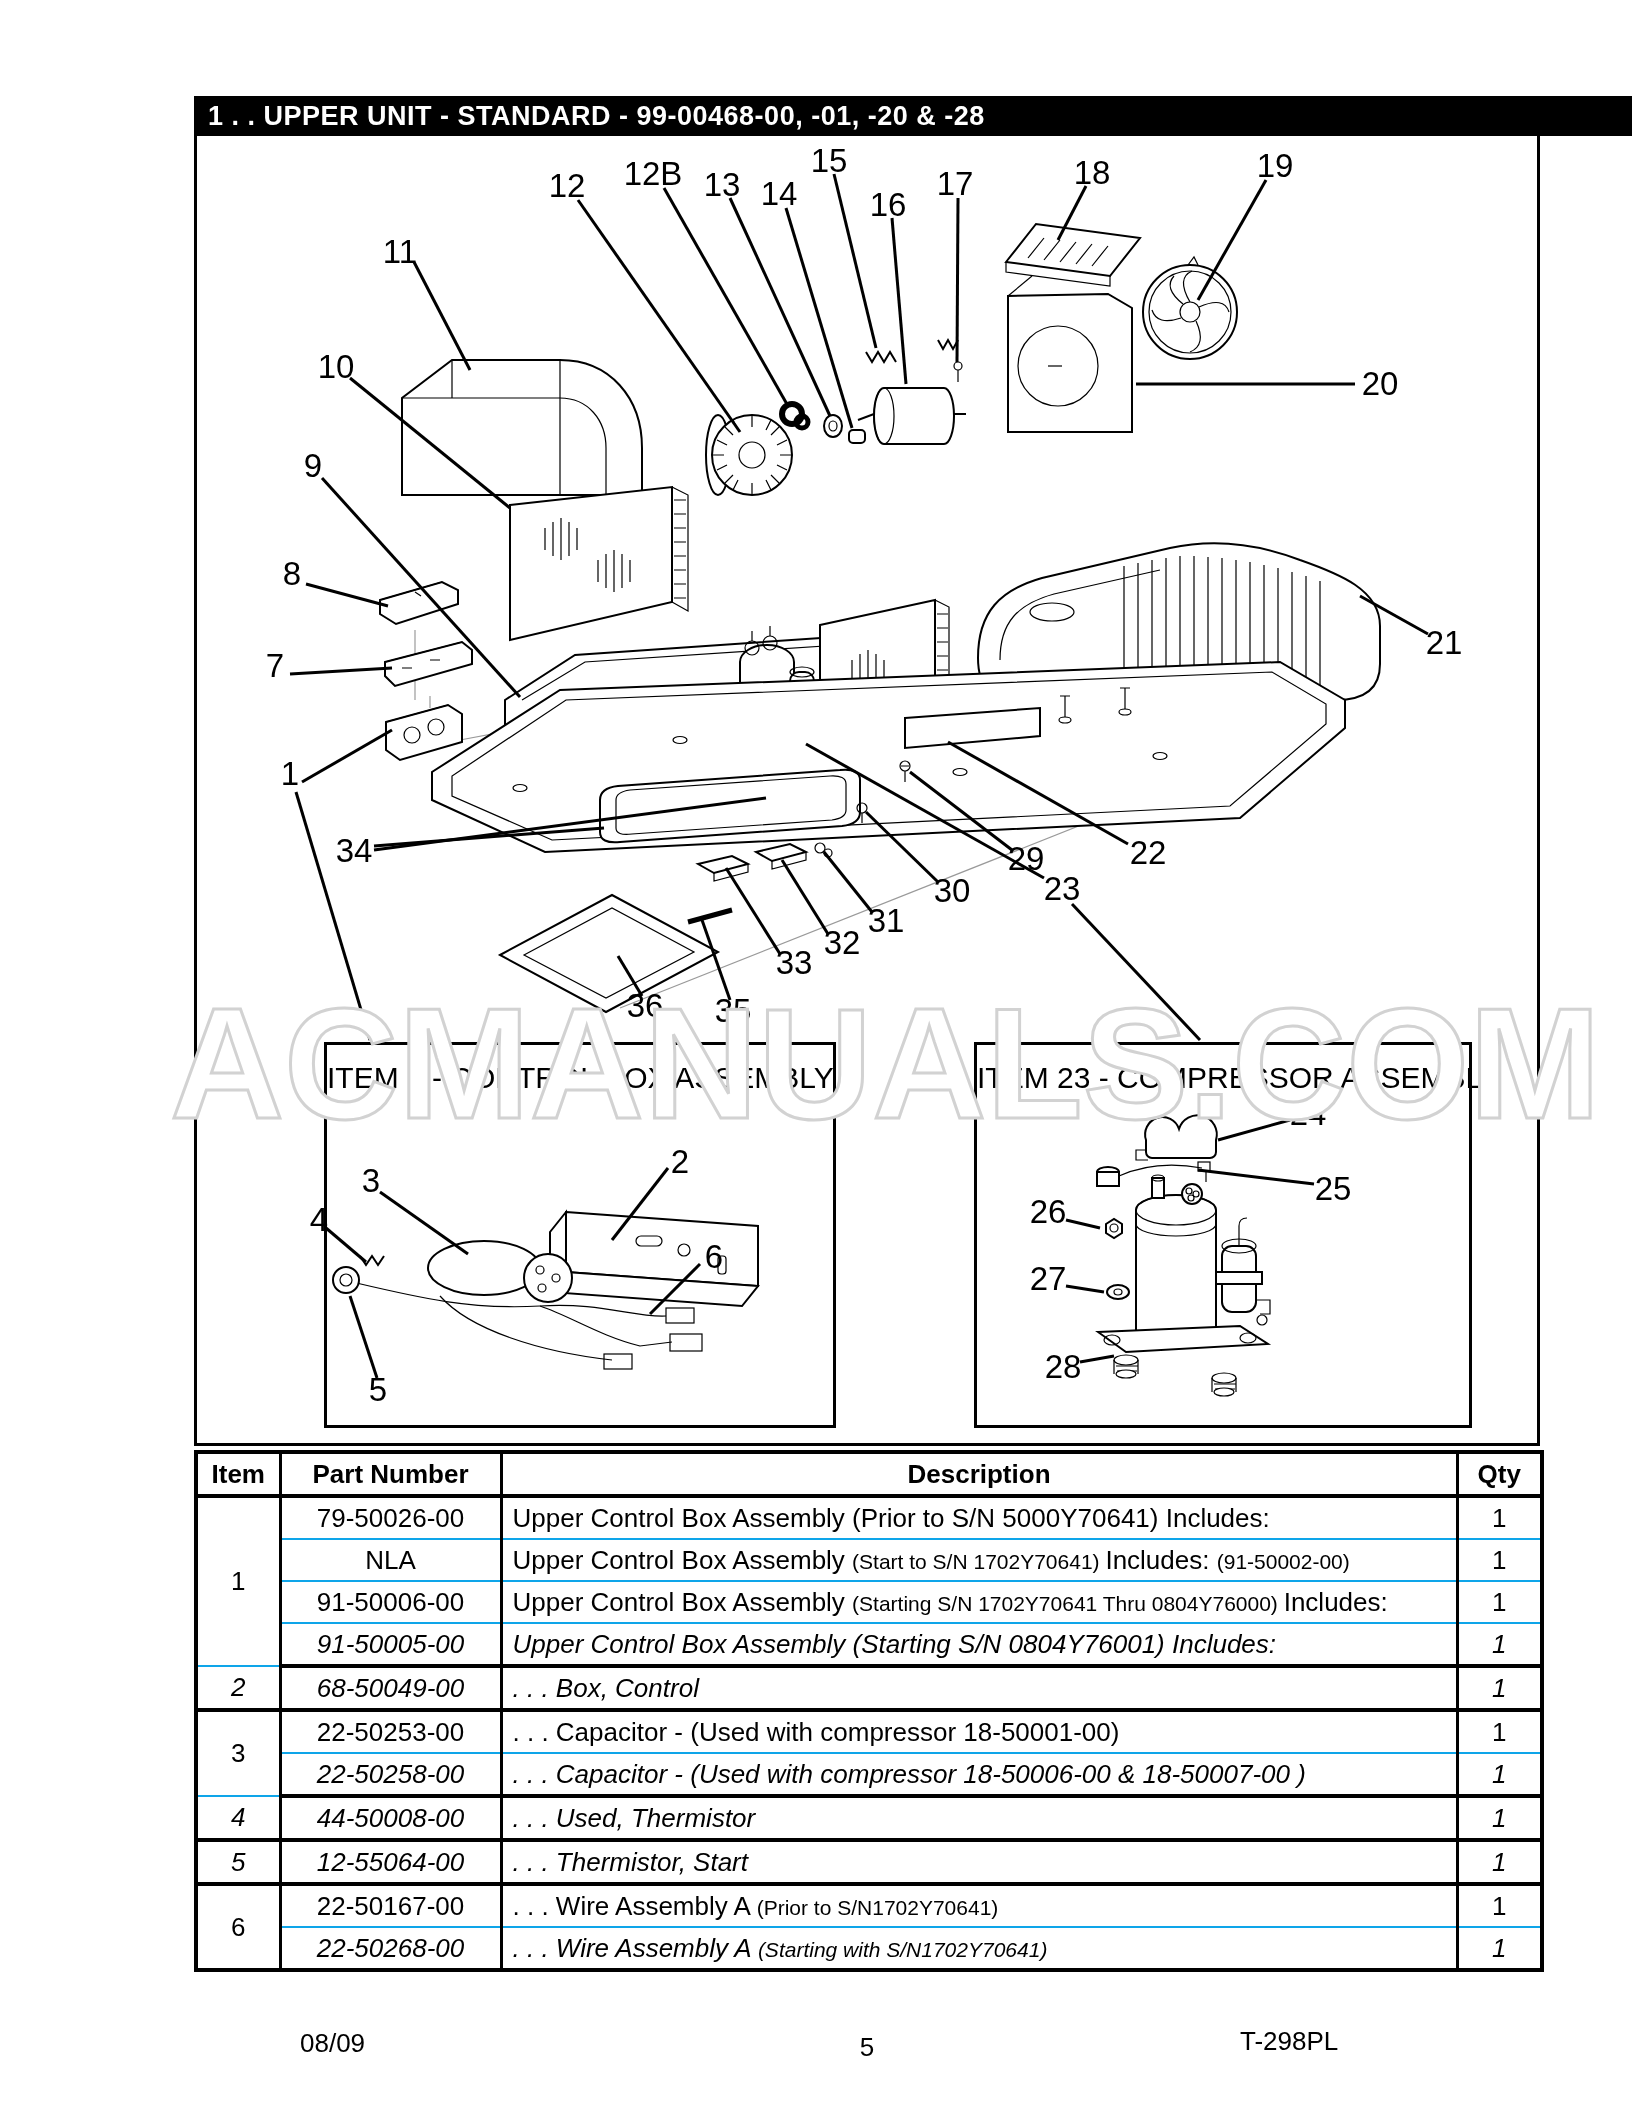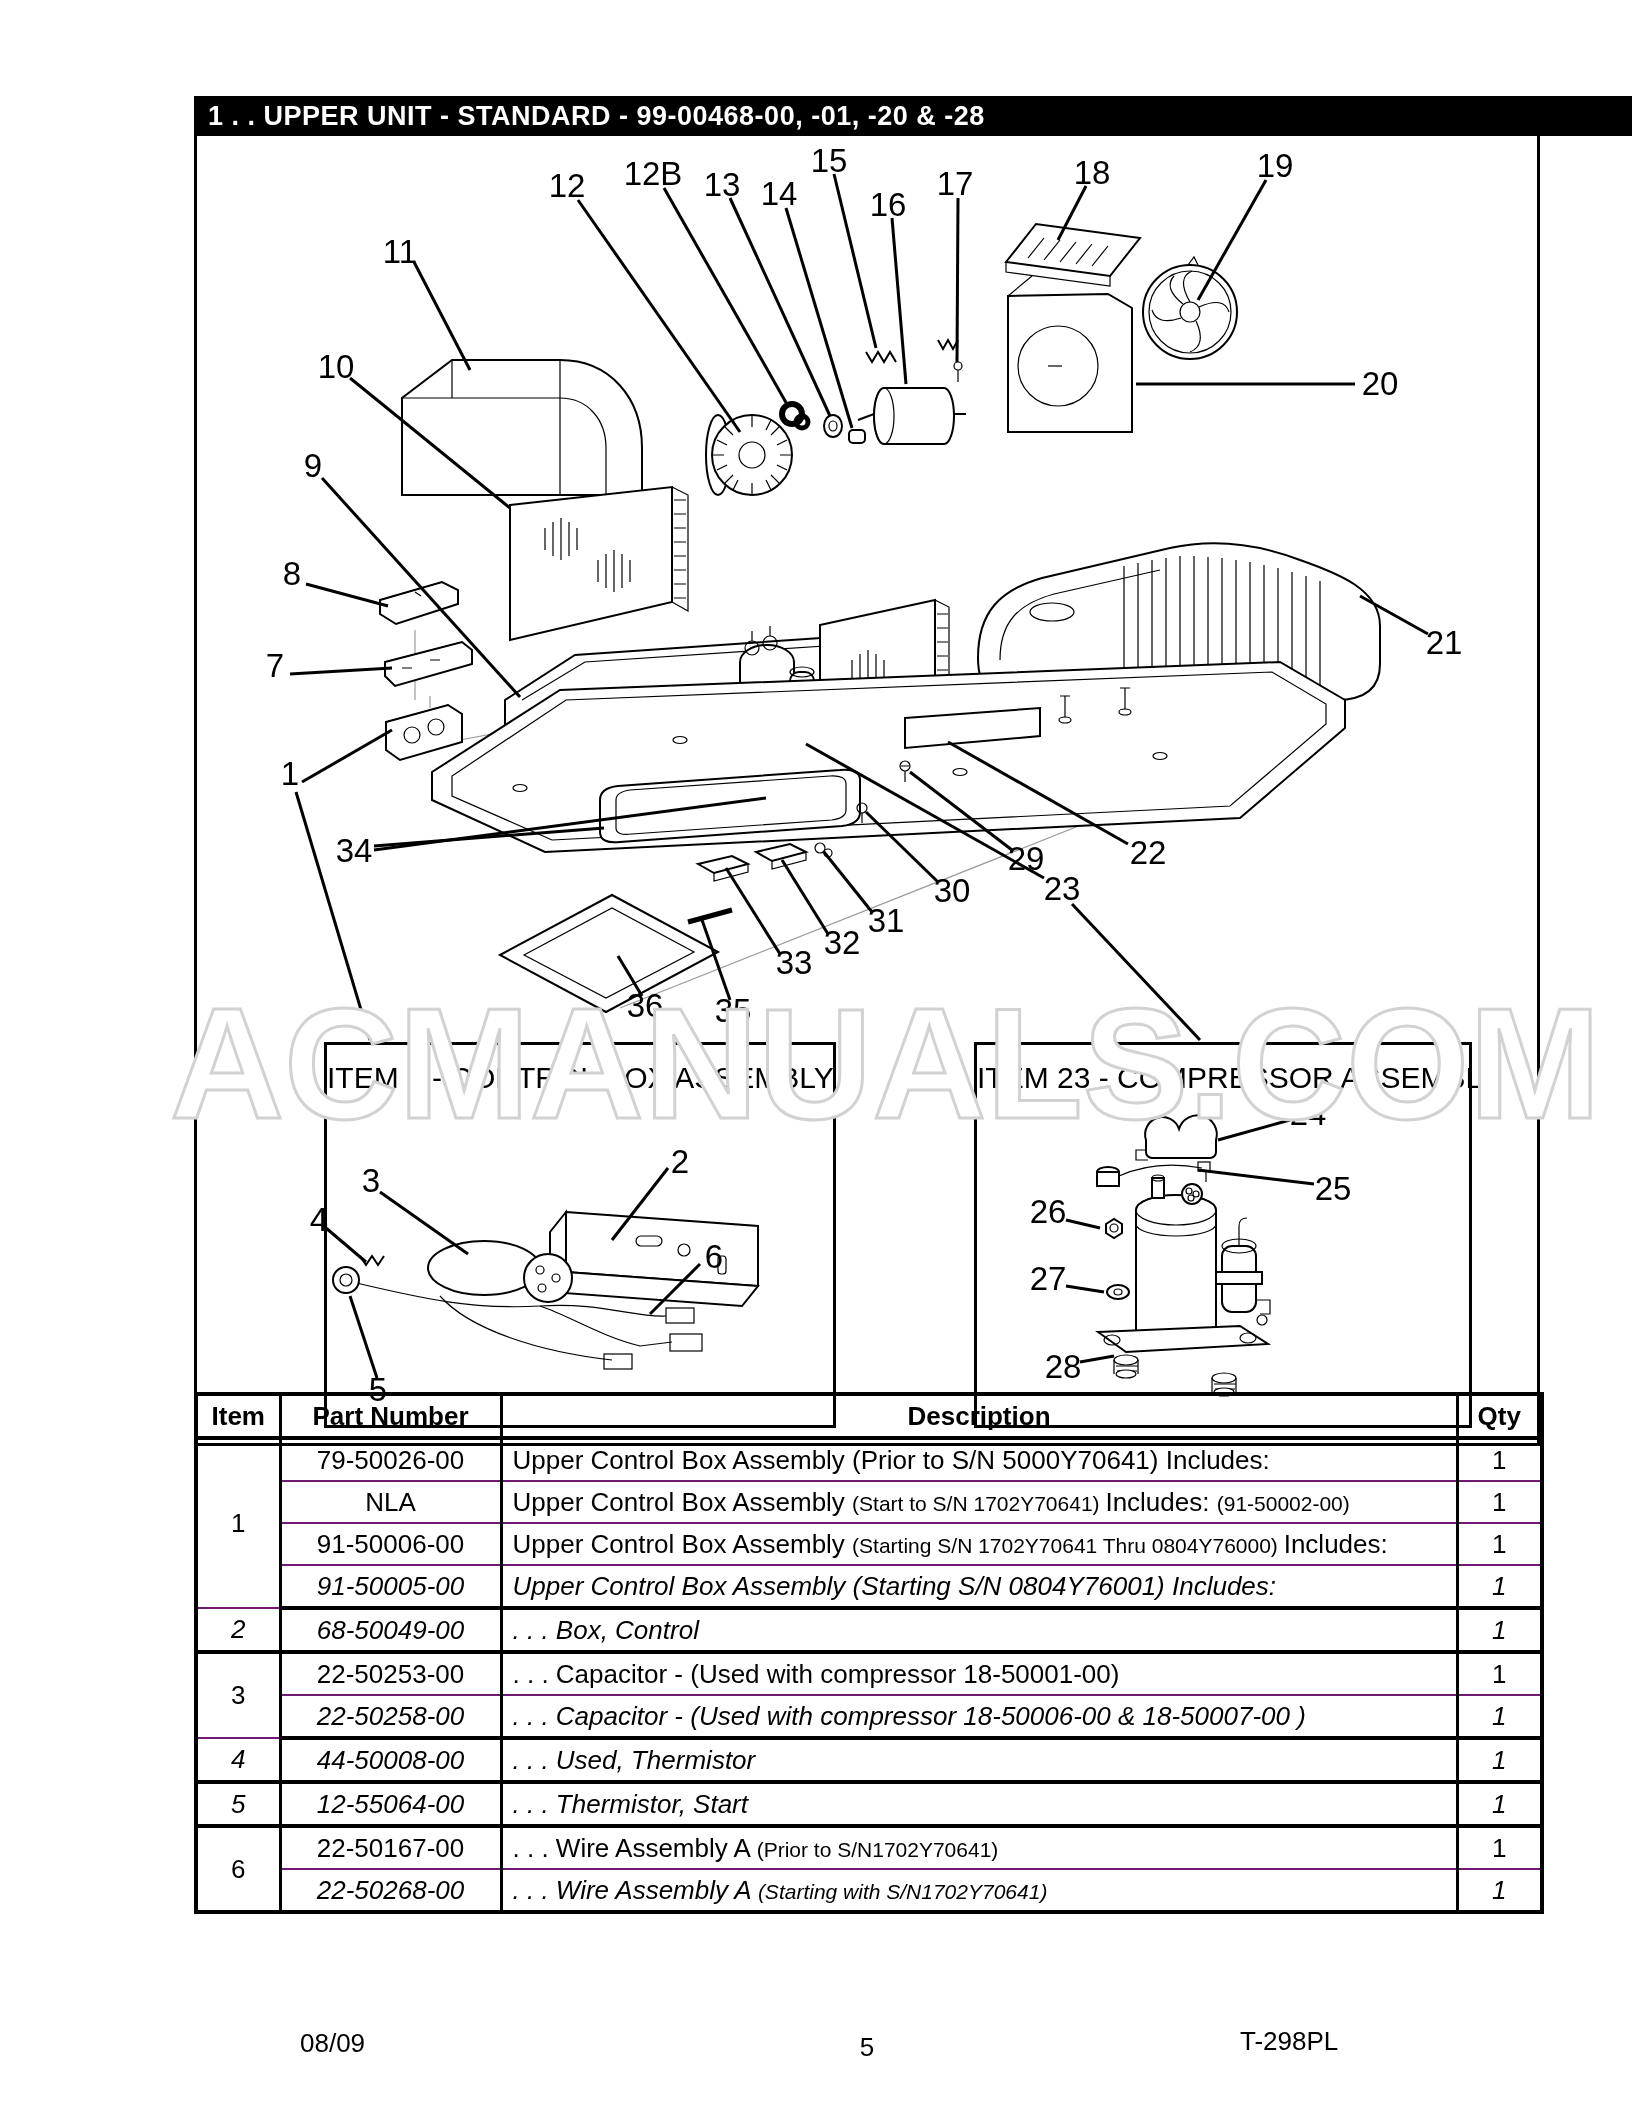--- a/index.html
+++ b/index.html
@@ -19,26 +19,26 @@
          font-size:158px;font-weight:bold;line-height:150px;letter-spacing:0px;
          color:#fff;-webkit-text-stroke:3px #d2d2d2;z-index:30;pointer-events:none;
          white-space:nowrap;}
   
   .inset{position:absolute;border:3px solid #000;box-sizing:border-box;background:transparent;z-index:10;margin-left:39px;}
   .inset .ititle{position:absolute;left:0;top:16px;width:100%;text-align:center;font-size:30px;
                  color:#000;white-space:nowrap;}
   #inset1{left:285px;top:1042px;width:512px;height:386px;}
   #inset2{left:935px;top:1042px;width:498px;height:386px;}
   
-  table.parts{position:absolute;left:194px;top:1392px;width:1346px;border-collapse:collapse;
+  table.parts{position:absolute;left:194px;top:1450px;width:1346px;border-collapse:collapse;
               table-layout:fixed;font-size:26px;z-index:5;padding-left:8px;}
   table.parts td,table.parts th{border:3px solid #000;padding:0 10px;height:40px;
               overflow:hidden;white-space:nowrap;}
   table.parts th{font-weight:bold;text-align:center;border-bottom:4px solid #000;}
-  table.parts td{border-top:2px solid #000;border-bottom:2px solid #701a75;}
+  table.parts td{border-top:2px solid #000;border-bottom:2px solid #0ea5e9;}
   table.parts tr.gend td{border-bottom:4px solid #000;font-style:italic;}
   table.parts{border:4px solid #000;}
   td.c-item{text-align:center;border-left:4px solid #000;}
   td.c-part{text-align:center;}
   td.c-qty{text-align:center;border-right:4px solid #000;}
   td.c-desc .sm{font-size:21px;}
   
   .foot{position:absolute;font-size:26px;z-index:5;}
   #foot-date{left:300px;top:2028px;}
   #foot-page{left:194px;top:2032px;width:1346px;text-align:center;}

